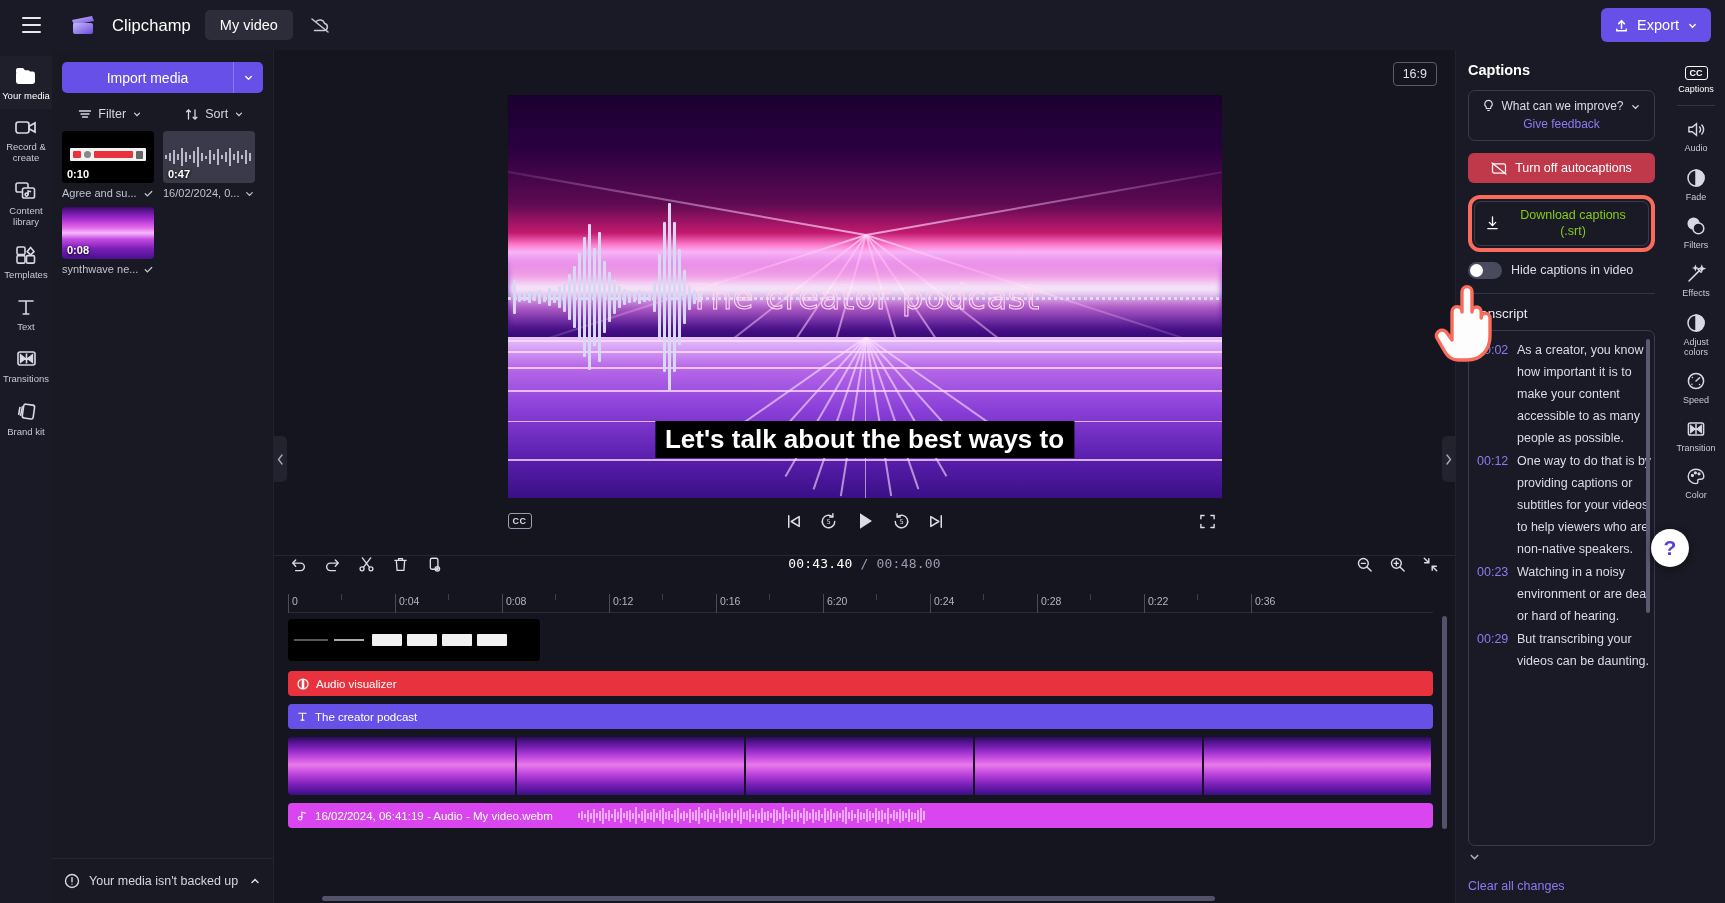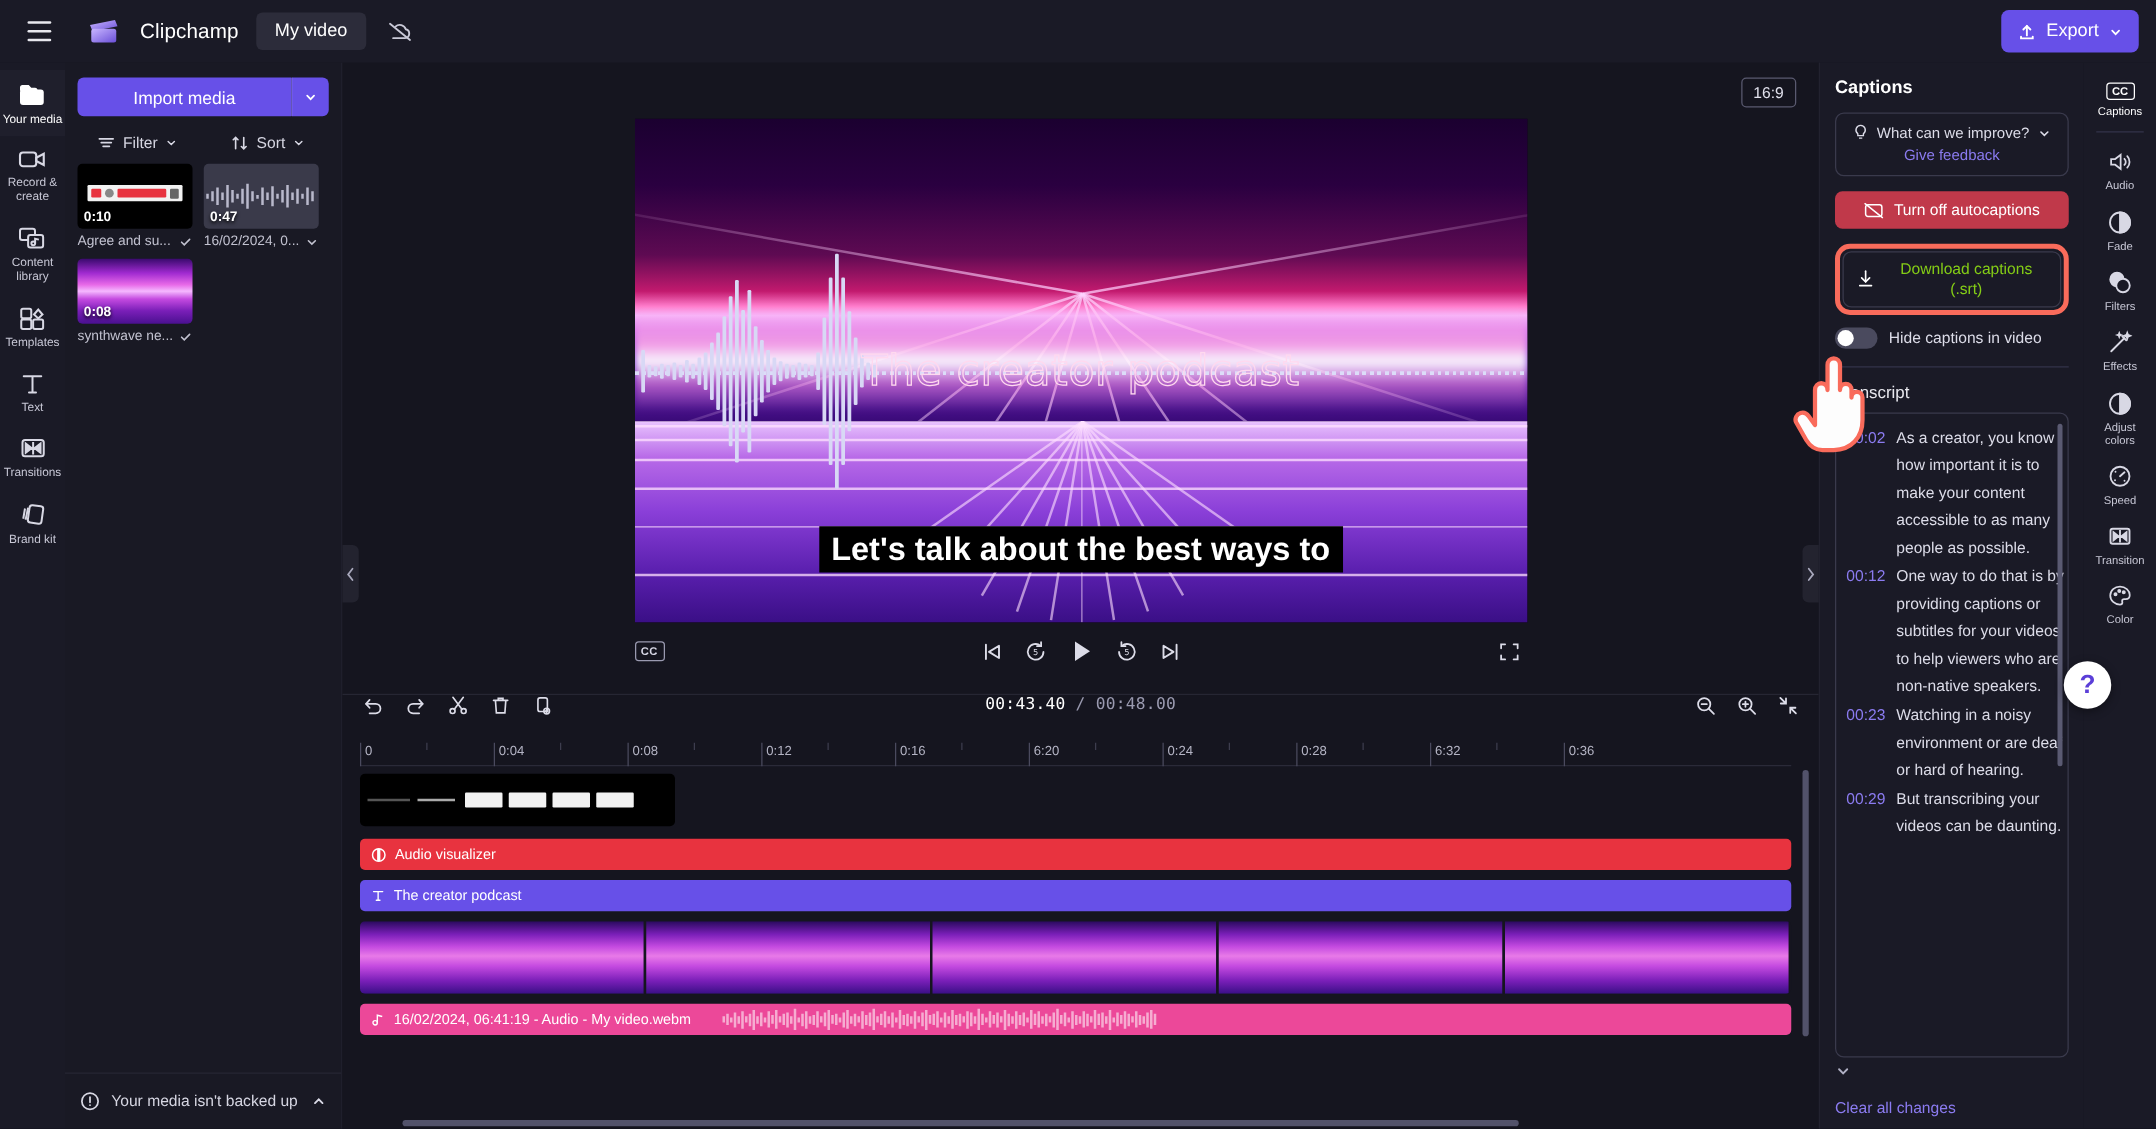--- a/index.html
+++ b/index.html
@@ -130,21 +130,21 @@
   .track { position: relative; margin-bottom: 6px; }
   .clip-thumbs { height: 42px; border-radius: 4px; background: #000; overflow: hidden;
      display: flex; align-items: center; cursor: pointer; }
   .clip-bar { height: 25px; border-radius: 4px; display: flex; align-items: center; gap: 7px;
      padding: 0 9px; font-size: 11.5px; color: #fff; cursor: pointer; }
   .clip-visual { background: #e8333f; }
   .clip-text { background: #6750e8; }
   .clip-video { height: 58px; border-radius: 4px; overflow: hidden; display: flex; cursor: pointer; }
   .vseg { flex: 1; position: relative; border-right: 2px solid #15151f; overflow: hidden;
      background: linear-gradient(180deg,#2a0a5e 0%,#7a1fb8 18%,#c44ae0 35%,#e87ae8 48%,#c44ae0 62%,#7a1fb8 82%,#3a0f86 100%); }
-  .clip-audio { height: 25px; border-radius: 4px; background: #ec4899; display: flex; align-items: center;
+  .clip-audio { height: 25px; border-radius: 4px; background: #d946ef; display: flex; align-items: center;
      gap: 7px; padding: 0 9px; font-size: 11.5px; color: #fff; cursor: pointer; position: relative; overflow: hidden; }
   .aud-label { position: relative; z-index: 2; display: flex; align-items: center; gap: 7px; }
   .aud-wave { position: absolute; inset: 0; display: flex; align-items: center; gap: 1.5px; padding-left: 290px; }
   .aud-wave i { display: block; width: 1.5px; background: rgba(255,255,255,.55); }
   .tl-scroll { position: absolute; left: 14px; right: 22px; bottom: 2px; height: 5px; }
   .tl-scroll i { display: block; height: 5px; width: 78%; margin-left: 3%; background: #52526a; border-radius: 3px; }
   .tl-vscroll { position: absolute; right: 8px; top: 22px; bottom: 14px; width: 5px; }
   .tl-vscroll i { display: block; width: 5px; height: 78%; background: #52526a; border-radius: 3px; }
 
   
@@ -656,21 +656,21 @@
             <span class="rtick" style="left:321px">0:12</span>
             <span class="rtick minor" style="left:374px"></span>
             <span class="rtick" style="left:428px">0:16</span>
             <span class="rtick minor" style="left:481px"></span>
             <span class="rtick" style="left:535px">6:20</span>
             <span class="rtick minor" style="left:588px"></span>
             <span class="rtick" style="left:642px">0:24</span>
             <span class="rtick minor" style="left:695px"></span>
             <span class="rtick" style="left:749px">0:28</span>
             <span class="rtick minor" style="left:802px"></span>
-            <span class="rtick" style="left:856px">6:32</span>
+            <span class="rtick" style="left:856px">0:22</span>
             <span class="rtick minor" style="left:909px"></span>
             <span class="rtick" style="left:963px">0:36</span>
           </div>
 
           <div class="tracks">
             <div class="track" style="margin-top:6px">
               <div class="clip-thumbs" style="width:252px">
                 <span style="width:34px;height:2px;background:#555;margin:0 6px;display:block;"></span>
                 <span style="width:30px;height:2px;background:#aaa;margin-right:8px;display:block;"></span>
                 <span style="width:30px;height:12px;background:#f2f2f2;border-radius:1px;margin-right:5px;display:block;"></span>

